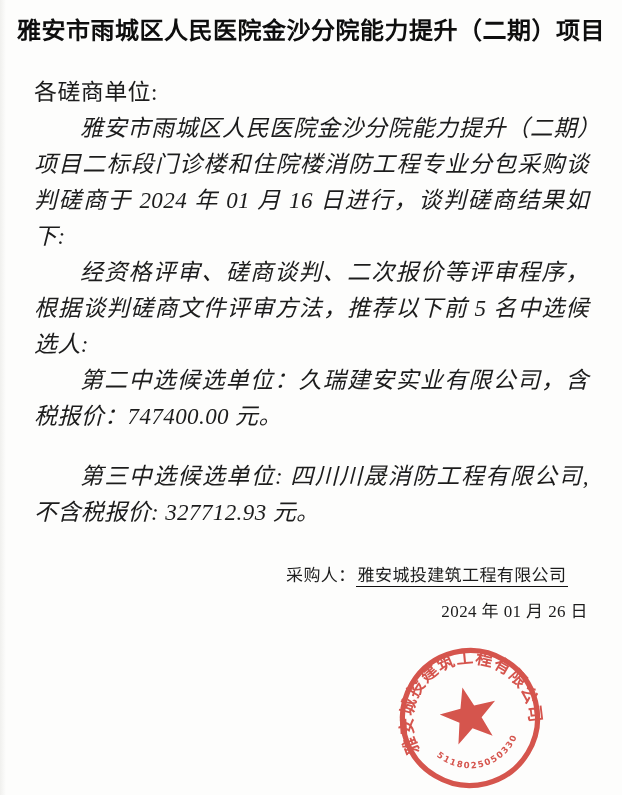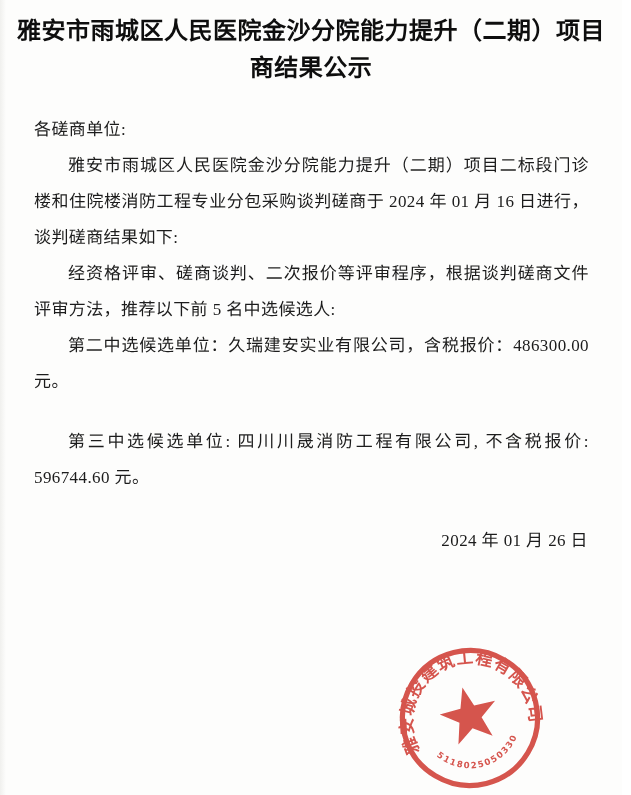--- a/index.html
+++ b/index.html
@@ -28,30 +28,31 @@
     color: #0e0e0e;
     letter-spacing: 0.5px;
   }
   .title .tline {
     display: block;
     white-space: nowrap;
   }
   .body-text {
     margin-top: 25px;
     padding: 0 33px 0 34px;
-    font-size: 17px;
+    font-size: 23px;
     line-height: 36px;
     letter-spacing: 0.4px;
     text-align: justify;
   }
   .body-text p {
     margin: 0;
   }
   .indent {
     text-indent: 2em;
+    font-style: italic;
   }
   .gap-sm { margin-top: 24px !important; }
   .gap-md { margin-top: 28px !important; }
   .signature {
     margin-top: 27px;
     padding: 0 33px;
     font-size: 17px;
     line-height: 36px;
     letter-spacing: 0.4px;
   }
@@ -80,32 +81,34 @@
   }
   .stamp svg { width: 100%; height: 100%; }
 </style>
 </head>
 <body>
 
 <div class="page">
 
   <h1 class="title">
     <span class="tline">雅安市雨城区人民医院金沙分院能力提升（二期）项目</span>
-    <span class="tline">商结果公示</span>
   </h1>
 
   <div class="body-text">
     <p>各磋商单位:</p>
     <p class="indent">雅安市雨城区人民医院金沙分院能力提升（二期）项目二标段门诊楼和住院楼消防工程专业分包采购谈判磋商于 2024 年 01 月 16 日进行，谈判磋商结果如下:</p>
     <p class="indent">经资格评审、磋商谈判、二次报价等评审程序，根据谈判磋商文件评审方法，推荐以下前 5 名中选候选人:</p>
-    <p class="indent">第二中选候选单位：久瑞建安实业有限公司，含税报价：486300.00 元。</p>
-    <p class="indent gap-sm">第三中选候选单位: 四川川晟消防工程有限公司, 不含税报价: 596744.60 元。</p>
+    <p class="indent">第二中选候选单位：久瑞建安实业有限公司，含税报价：747400.00 元。</p>
+    <p class="indent gap-sm">第三中选候选单位: 四川川晟消防工程有限公司, 不含税报价: 327712.93 元。</p>
   </div>
 
   <div class="signature">
+    <div class="sig-row">
+      <span>采购人：</span><span class="underlined">雅安城投建筑工程有限公司</span>
+    </div>
     <div class="sig-date">2024 年 01 月 26 日</div>
   </div>
 
   <div class="stamp">
     <svg viewBox="0 0 200 200" xmlns="http://www.w3.org/2000/svg">
       <defs>
         <path id="sealArcTop" d="M 27,133 A 78,78 0 1 1 173,133" fill="none"></path>
         <path id="sealArcBottom" d="M 40,131 A 68,68 0 0 0 160,131" fill="none"></path>
       </defs>
       <circle cx="100" cy="100" r="90" fill="none" stroke="#d0342c" stroke-width="7"></circle>

